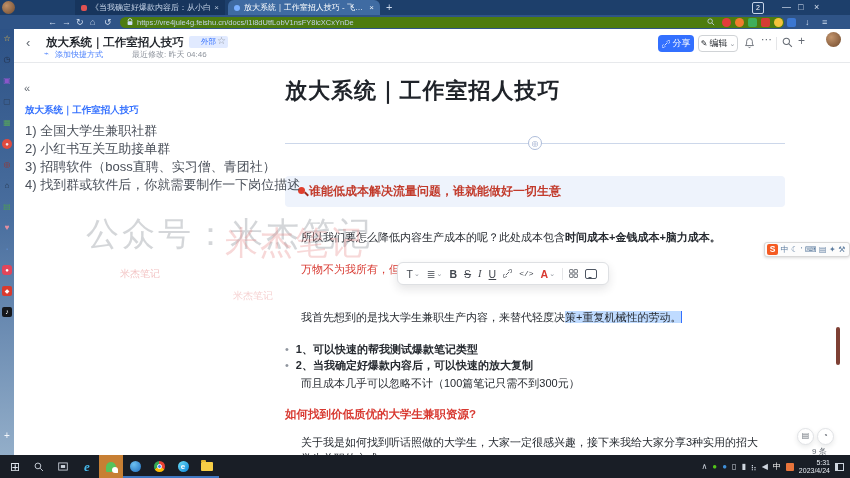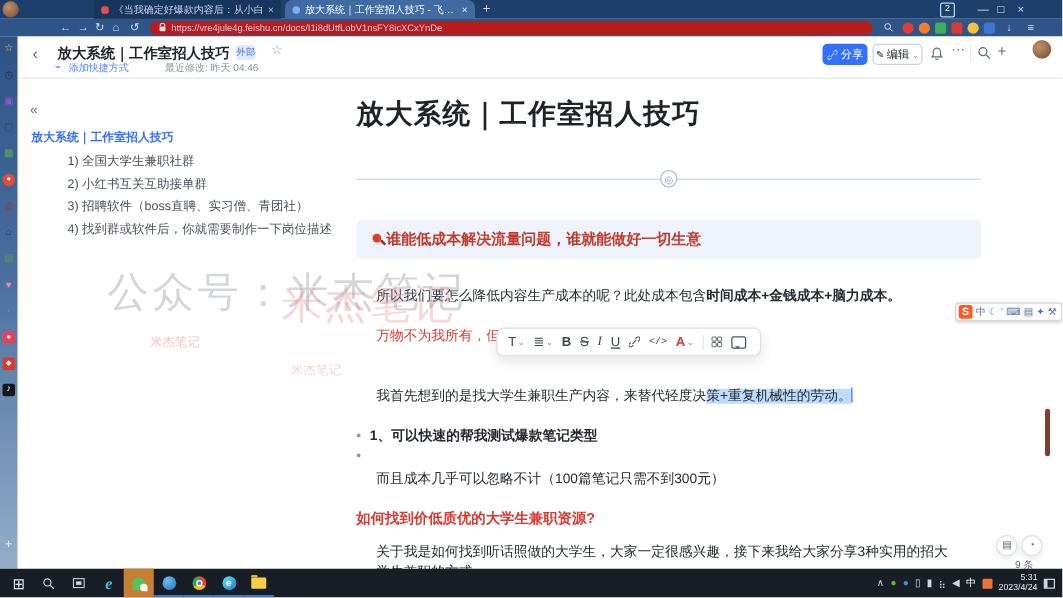--- a/index.html
+++ b/index.html
@@ -20,21 +20,21 @@
   .fav1{background:#e05252;border-radius:2px;}
   .fav2{background:#7ab0ff;border-radius:50%;}
   .tab .x{margin-left:auto;font-size:8px;opacity:.9;}
   .newtab{left:386px;top:1px;color:#cdd9ea;font-size:11px;}
   .tabcount{left:752px;top:2px;width:10px;height:10px;border:1px solid #c6d4e8;border-radius:2px;
     color:#fff;font-size:7px;text-align:center;line-height:10px;}
   .winbtn{top:1px;color:#d7e1f0;font-size:9px;line-height:13px;}
 
   #addrbar{left:0;top:15px;width:850px;height:14px;background:#2f5487;z-index:20;}
   .navg{top:2px;color:#cfdcee;font-size:9px;line-height:10px;}
-  .urlpill{left:120px;top:1.5px;width:578px;height:11px;background:#b91c1c;border-radius:6px;
+  .urlpill{left:120px;top:1.5px;width:664px;height:11px;background:#4d7c0f;border-radius:6px;
     display:flex;align-items:center;gap:4px;padding:0 7px;box-sizing:border-box;text-align:right;}
   .urltext{font-size:7.5px;color:#c3d2e8;white-space:nowrap;overflow:hidden;}
   .ext{top:3px;width:9px;height:9px;border-radius:2px;}
   .ext.c{border-radius:50%;}
   .dl{top:2px;color:#cfdcee;font-size:9px;}
   .menu{top:2px;color:#cfdcee;font-size:9px;}
 
   
   #dock{left:0;top:29px;width:14px;height:426px;z-index:15;
     background:linear-gradient(180deg,#2d5286 0%,#4a6f9f 45%,#93aec9 100%);
@@ -54,42 +54,42 @@
   .dk:nth-of-type(12){color:#fff;background:#e2455a;border-radius:3px;font-size:6px;}
   .dk:nth-of-type(13){color:#fff;background:#d93a2f;border-radius:2px;font-size:6px;}
   .dk:nth-of-type(14){color:#fff;background:#15171c;border-radius:2px;font-size:7px;}
   .dk:nth-of-type(15){color:#f4f7fb;font-size:10px;margin-top:auto;margin-bottom:14px;}
 
   
   #fheader{left:14px;top:29px;width:836px;height:33px;background:#fff;border-bottom:1px solid #e7e9ec;z-index:10;}
   .fh-back{left:12px;top:6px;font-size:13px;color:#646a73;}
   .fh-title{left:32px;top:6px;font-size:11.5px;font-weight:bold;color:#1f2329;}
   .fh-badge{left:175px;top:7px;background:#e1eaff;color:#3370ff;font-size:7.5px;
-    padding:1px 0;border-radius:2px;}
+    padding:1px 12px;border-radius:2px;}
   .fh-star{left:203px;top:6px;color:#8f959e;font-size:10px;}
   .fh-sc-ic{left:30px;top:20px;color:#4e83fd;font-size:8px;}
   .fh-shortcut{left:41px;top:20px;font-size:8px;color:#4e83fd;}
   .fh-mod{left:118px;top:20px;font-size:8px;color:#8f959e;}
   .btn-share{left:644px;top:6px;width:36px;height:17px;background:#3370ff;border-radius:4px;
     color:#fff;font-size:9px;display:flex;align-items:center;justify-content:center;gap:3px;}
   .btn-edit{left:684px;top:6px;width:40px;height:17px;border:1px solid #d0d3d6;border-radius:4px;
     box-sizing:border-box;color:#1f2329;font-size:9px;display:flex;align-items:center;justify-content:center;gap:2px;}
   .fh-bell{left:730px;top:8px;}
   .fh-more{left:747px;top:4px;color:#646a73;font-size:11px;}
   .fh-div{left:762px;top:8px;width:1px;height:13px;background:#e5e6e8;}
   .fh-search{left:768px;top:8px;}
   .fh-plus{left:784px;top:5px;color:#646a73;font-size:12px;}
   .fh-avatar{left:812px;top:3px;width:15px;height:15px;border-radius:50%;
     background:radial-gradient(circle at 35% 35%,#c2946c,#71492c);}
 
   
   #outline{left:14px;top:62px;width:201px;height:393px;background:#fff;z-index:4;}
   .o-collapse{left:10px;top:20px;color:#646a73;font-size:11px;}
   .o-title{left:11px;top:42px;color:#3370ff;font-size:9.5px;font-weight:bold;}
-  .o-item{left:11px;color:#494f59;font-size:10px;white-space:nowrap;margin-left:29px;}
+  .o-item{left:11px;color:#494f59;font-size:13px;white-space:nowrap;}
 
   
   #doc{left:215px;top:62px;width:621px;height:393px;background:#fff;z-index:3;}
   #col{position:absolute;left:70px;top:0;width:500px;color:#262a30;}
   .d-h1{margin:14px 0 0;font-size:22px;font-weight:bold;color:#1f2329;letter-spacing:1px;}
   .d-divider{margin-top:30px;height:14px;position:relative;}
   .d-divider .line{position:absolute;left:0;right:0;top:7px;height:1px;background:#ccd7ea;}
   .d-divider .mark{position:absolute;left:50%;top:0;transform:translateX(-50%);width:14px;height:14px;
     background:#fff;color:#8d9fc7;border:1px solid #aebdda;border-radius:50%;
     font-size:8px;line-height:13px;text-align:center;box-sizing:border-box;}
@@ -312,20 +312,21 @@
 
     <p class="d-p mt32"><span>我首先想到的是找大学生兼职生产内容，来替代轻度决</span><span class="sel">策+重复机械性的劳动。</span><span class="cursor"></span></p>
 
 
     <div class="d-bullet mt4">
       <span class="dot">•</span>
       <span>1、可以快速的帮我测试爆款笔记类型</span>
     </div>
     <div class="d-bullet">
       <span class="dot">•</span>
+      <span>2、当我确定好爆款内容后，可以快速的放大复制</span>
     </div>
 
     <p class="d-p mt2"><span>而且成本几乎可以忽略不计（100篇笔记只需不到300元）</span></p>
 
     <p class="d-heading-red"><span>如何找到价低质优的大学生兼职资源?</span></p>
 
     <p class="d-p mt12"><span>关于我是如何找到听话照做的大学生，大家一定很感兴趣，接下来我给大家分享3种实用的招大学生兼职的方式：</span></p>
   </div>
 </div>
 

